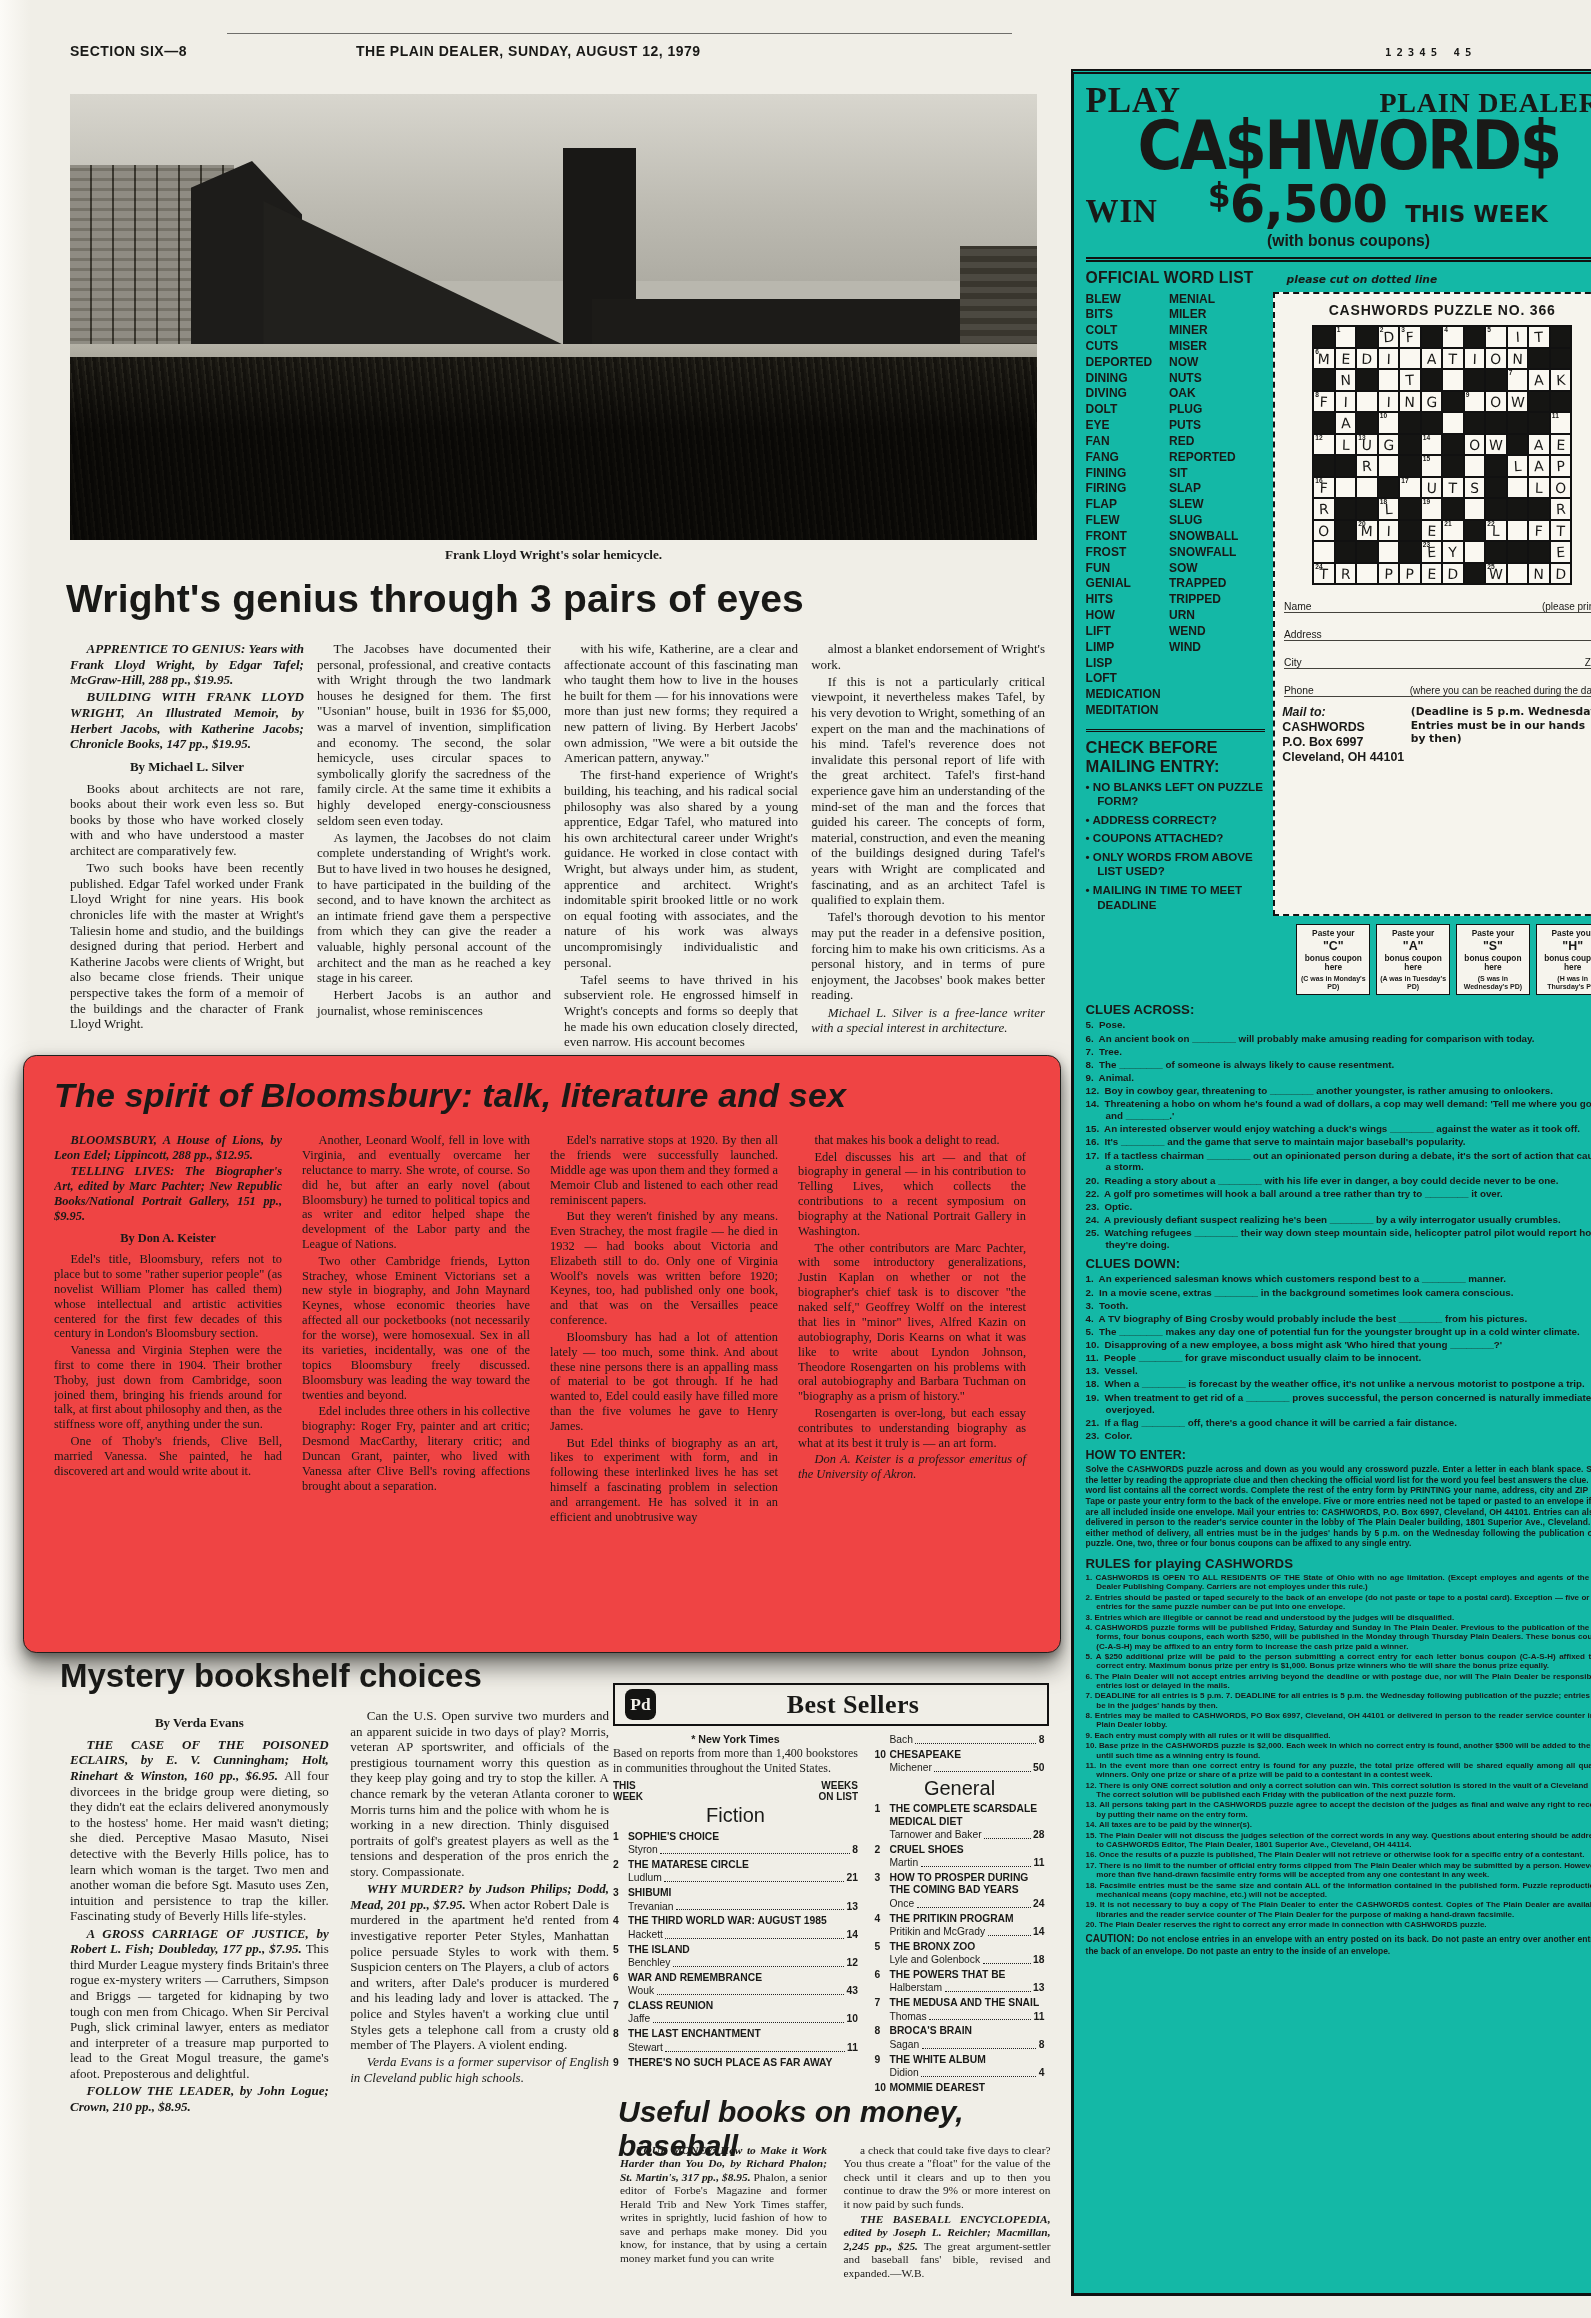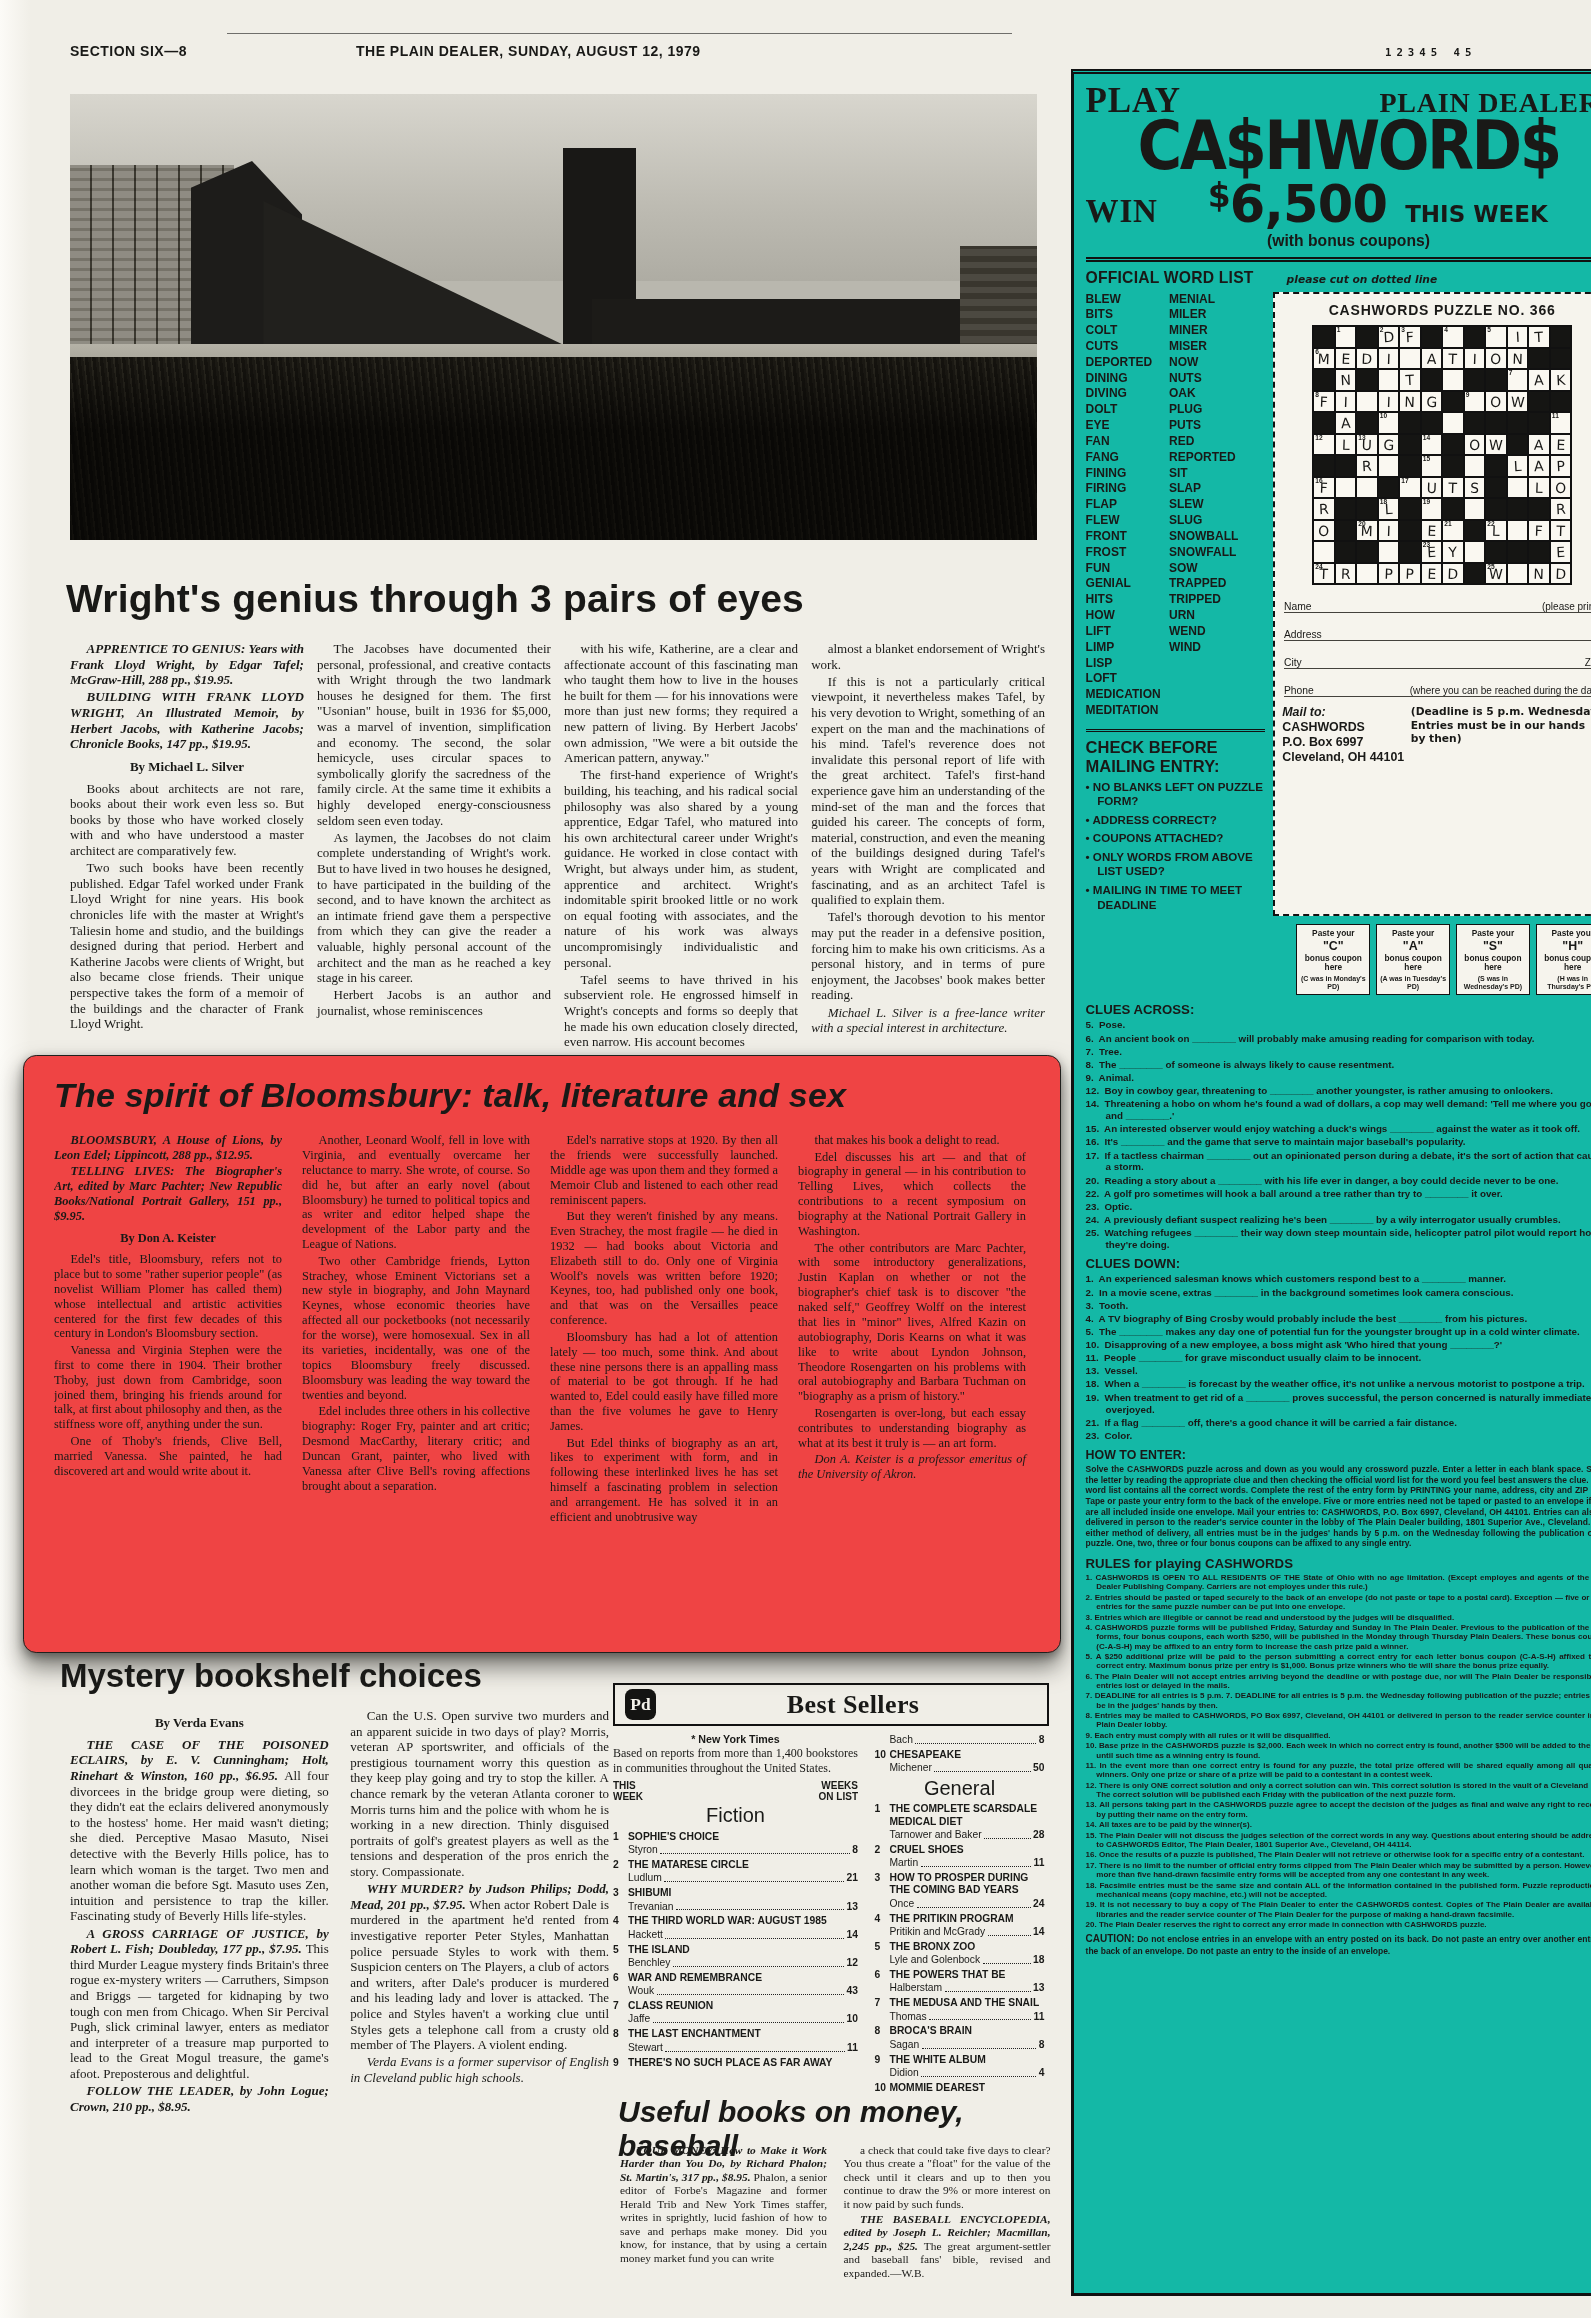--- a/index.html
+++ b/index.html
@@ -170,20 +170,21 @@
     <div class="ph-sky"></div>
     <div class="ph-wall"></div>
     <div class="ph-tower"></div>
     <div class="ph-berm"></div>
     <div class="ph-chimney"></div>
     <div class="ph-band"></div>
     <div class="ph-pier"></div>
     <div class="ph-lawnlight"></div>
     <div class="ph-grass"></div>
   </div>
+  <div class="photo-caption">Frank Lloyd Wright's solar hemicycle.</div>
 
   <div class="headline">Wright's genius through 3 pairs of eyes</div>
   <div class="wright-cols">
     <div class="ncol">
         <div class="para book">APPRENTICE TO GENIUS: Years with Frank Lloyd Wright, by Edgar Tafel; McGraw-Hill, 288 pp., $19.95.</div>
         <div class="para book">BUILDING WITH FRANK LLOYD WRIGHT, An Illustrated Memoir, by Herbert Jacobs, with Katherine Jacobs; Chronicle Books, 147 pp., $19.95.</div>
         <div class="para byline">By Michael L. Silver</div>
         <div class="para p">Books about architects are not rare, books about their work even less so. But books by those who have worked closely with and who have understood a master architect are comparatively few.</div>
         <div class="para p">Two such books have been recently published. Edgar Tafel worked under Frank Lloyd Wright for nine years. His book chronicles life with the master at Wright's Taliesin home and studio, and the buildings designed during that period. Herbert and Katherine Jacobs were clients of Wright, but also became close friends. Their unique perspective takes the form of a memoir of the buildings and the character of Frank Lloyd Wright.</div>
       </div>

